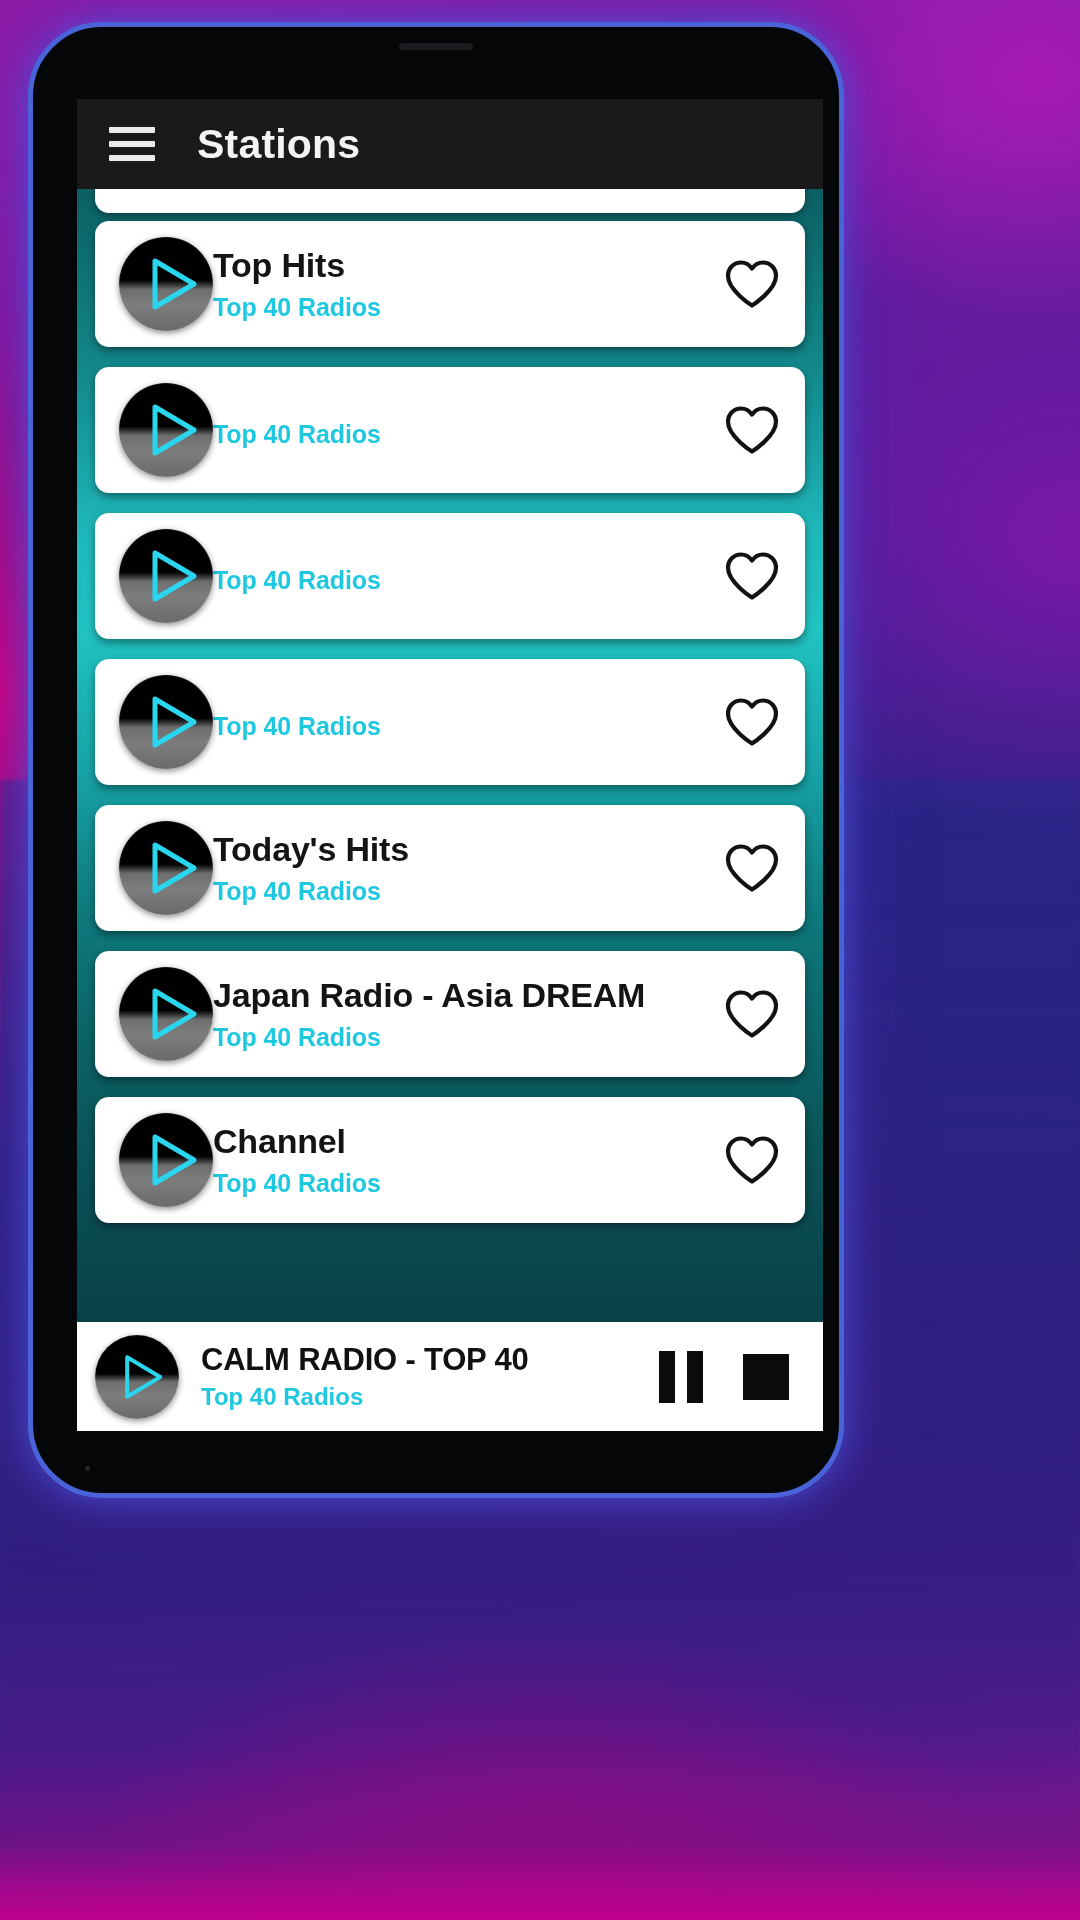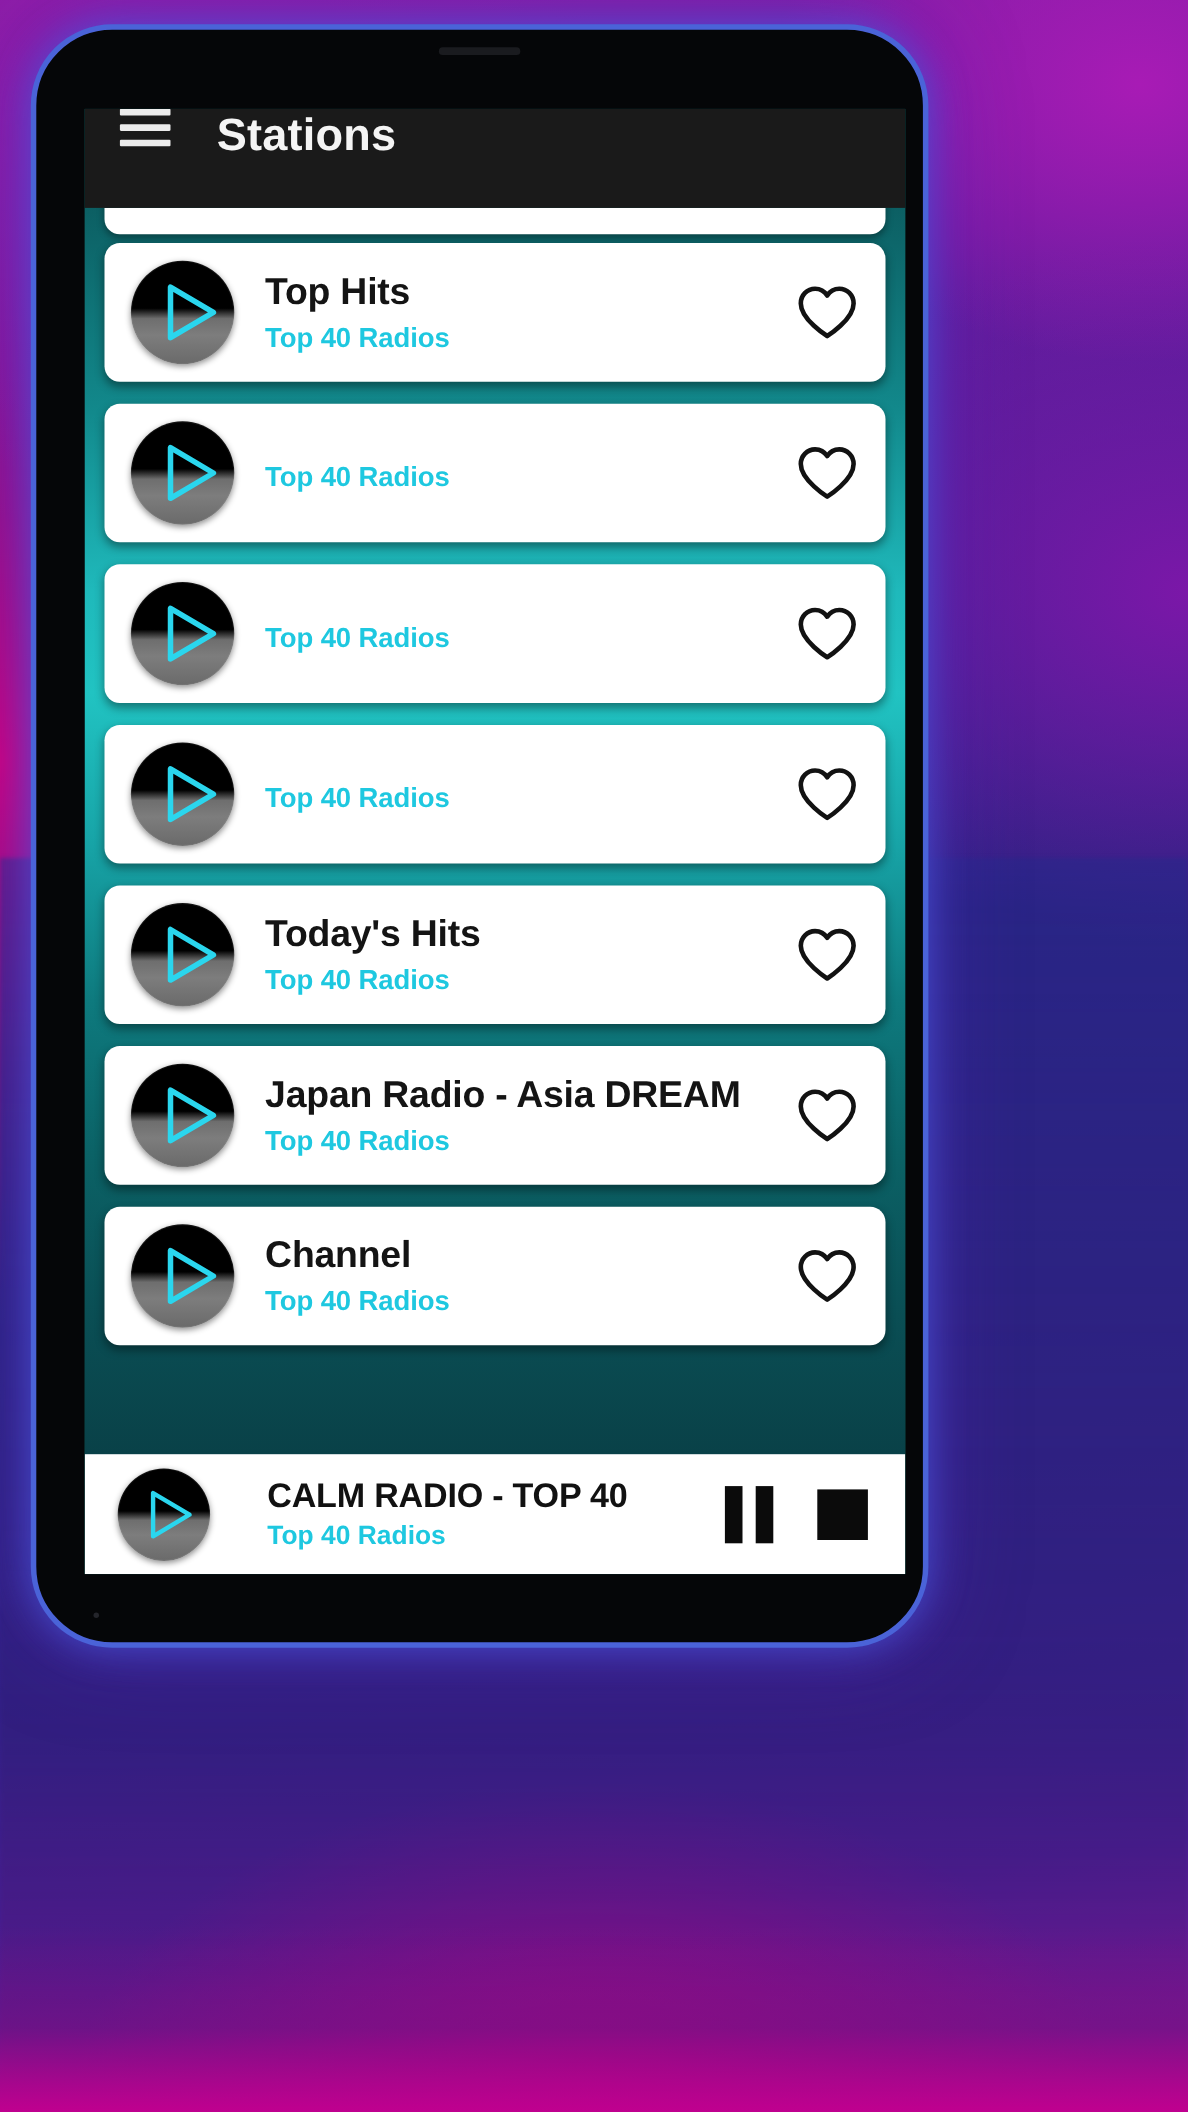--- a/index.html
+++ b/index.html
@@ -59,21 +59,21 @@
     left:44px; top:72px;
     width:746px; height:1332px;
     background:#0e6b6b;
     overflow:hidden;
   }
 
   
   .appbar {
     height:90px;
     background:#1a1a1a;
-    display:flex; 
+    display:flex; align-items:center;
     padding-left:32px;
     position:relative; z-index:5;
   }
   .hamburger {
     width:46px; height:34px;
     display:flex; flex-direction:column; justify-content:space-between;
     cursor:pointer;
   }
   .hamburger span {
     display:block; height:6px; width:100%;
@@ -139,21 +139,20 @@
     border-radius:50%;
     flex:0 0 94px;
     background: linear-gradient(180deg, #000000 0%, #000000 46%, #6e6e6e 56%, #7d7d7d 72%, #6a6a6a 100%);
     box-shadow: 0 2px 6px rgba(0,0,0,.45), inset 0 0 0 1px rgba(255,255,255,.07);
     overflow:hidden;
   }
   .avatar svg { position:absolute; left:0; top:0; }
 
   .card-text {
     flex:1 1 auto;
-    margin-left:28px;
     min-width:0;
   }
   .card-title {
     color:#141414;
     font-size:34px;
     font-weight:700;
     line-height:1.12;
     letter-spacing:-.2px;
     white-space:nowrap;
   }
@@ -171,23 +170,22 @@
     cursor:pointer;
   }
 
   
   .player {
     position:absolute;
     left:0; bottom:0;
     width:100%; height:109px;
     background:#ffffff;
     display:flex; align-items:center;
-    padding:0 20px 0 30px;
+    padding:0 20px 0 18px;
     z-index:6;
-    gap:30px;
   }
   .player .avatar { width:84px; height:84px; flex:0 0 84px; }
   .player-text { flex:1 1 auto; margin-left:22px; min-width:0; }
   .player-title {
     color:#111111;
     font-size:31px;
     font-weight:700;
     letter-spacing:-.2px;
     white-space:nowrap;
   }

